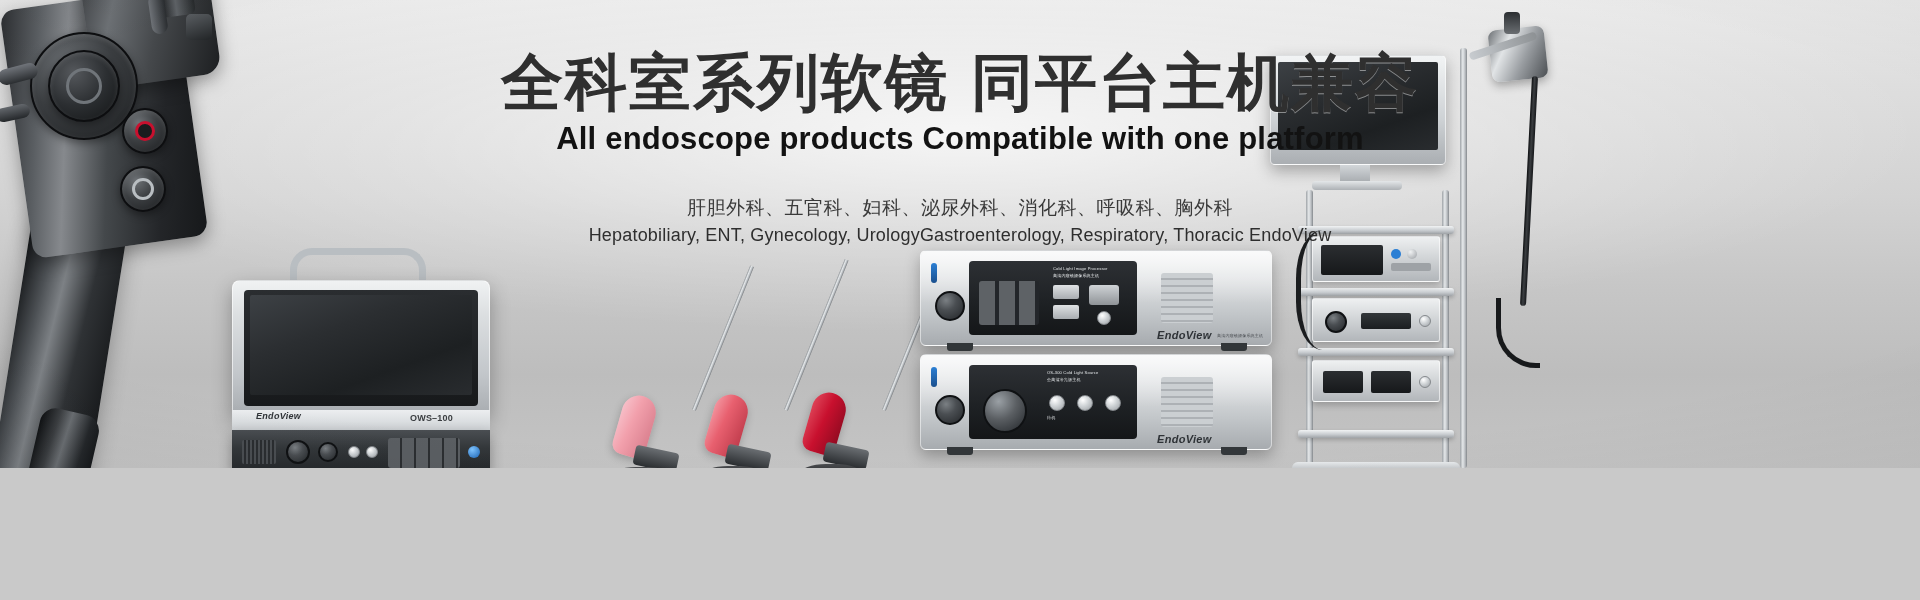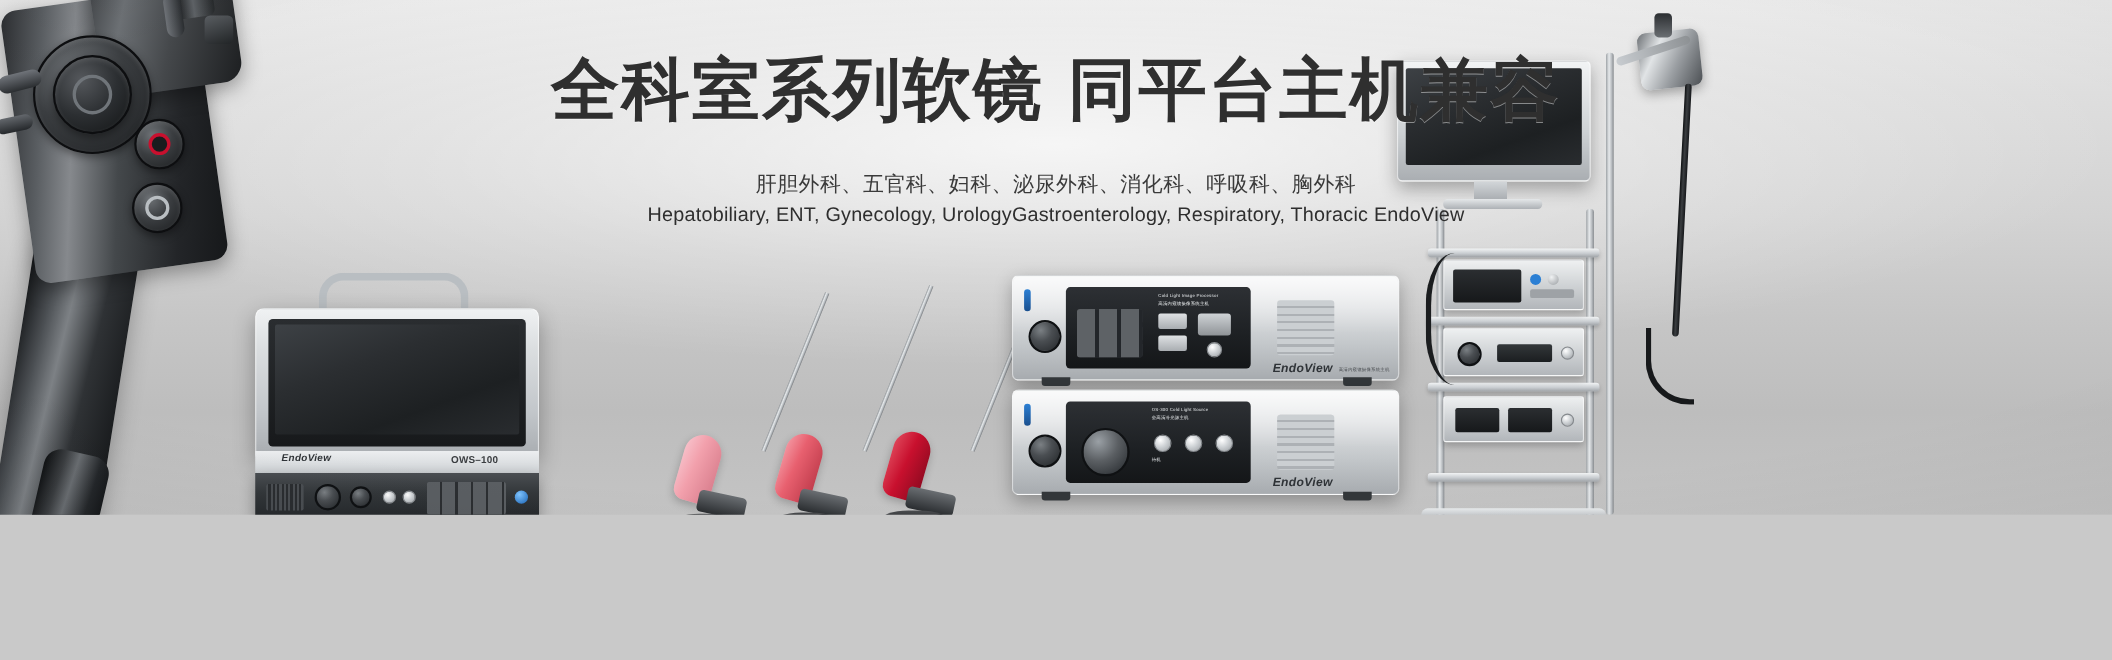--- a/index.html
+++ b/index.html
@@ -396,18 +396,19 @@
          border-radius:0 0 0 40px; background:transparent;"></div>
     <div class="obj" style="left:178px; top:12px; width:70px; height:8px; border-radius:4px;
          background:linear-gradient(90deg,#c8ccd0,#8d9194); transform:rotate(-18deg);"></div>
     <div class="cart-post" style="left:170px; top:18px; height:420px;"></div>
   </div>
 
   <div id="textblock">
     <div id="headline">
       <span>全科室系列软镜</span><span class="gap"></span><span>同平台主机兼容</span>
     </div>
+    <div id="subhead">All endoscope products Compatible with one platform</div>
     <div id="deptsCn">肝胆外科、五官科、妇科、泌尿外科、消化科、呼吸科、胸外科</div>
     <div id="deptsEn">Hepatobiliary, ENT, Gynecology, UrologyGastroenterology, Respiratory, Thoracic EndoView</div>
   </div>
 
   <div id="vignette"></div>
 </div>
 
 </body></html>

